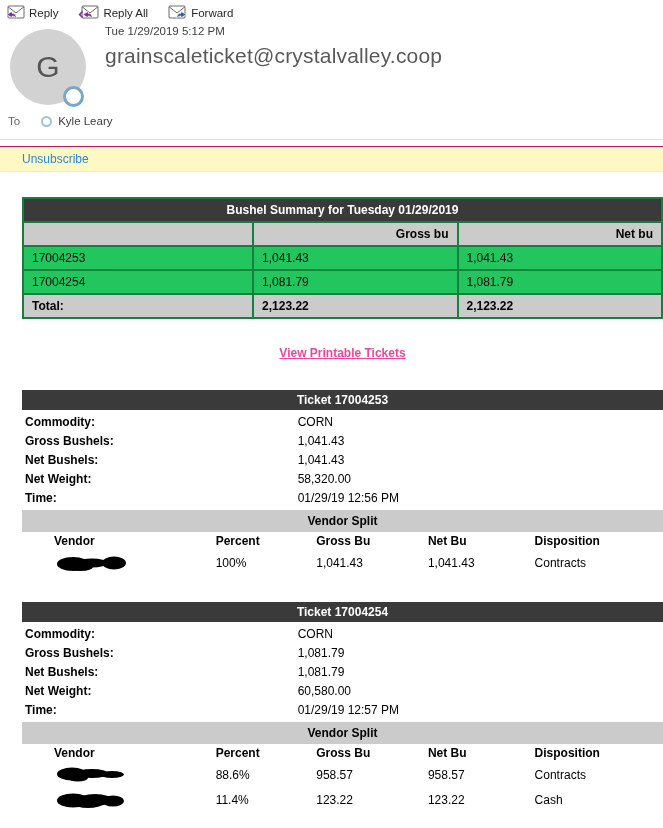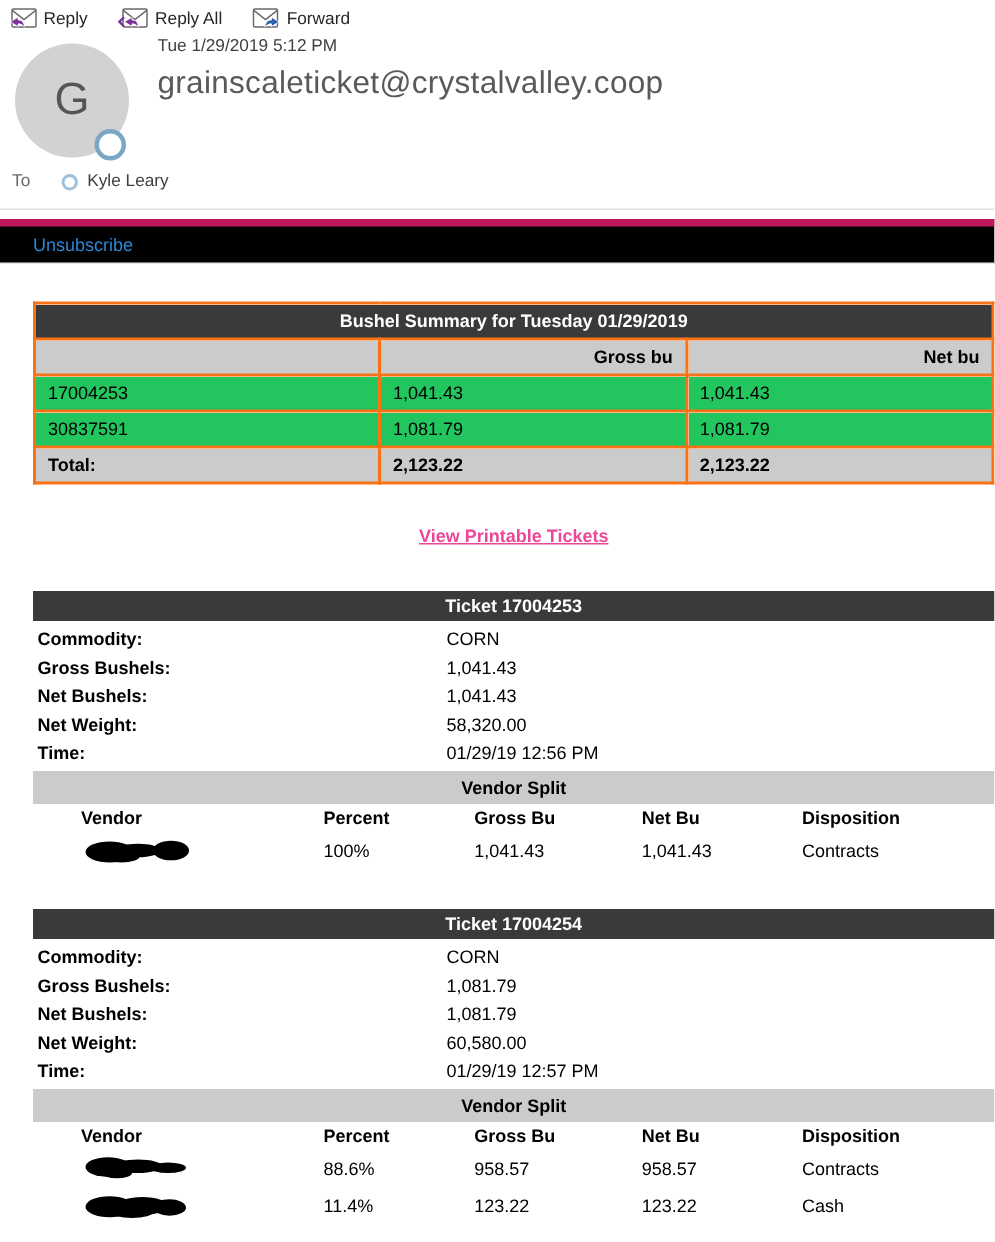--- a/index.html
+++ b/index.html
@@ -30,28 +30,28 @@
   .to-row{display:flex;align-items:center;font-size:11.5px;margin:9px 0 0 8px;height:14px;}
   .to-label{color:#666;}
   .presence-small{
     width:7px;height:7px;border-radius:50%;border:2px solid #9ec1dd;background:#fff;
     margin:0 6px 0 21px;box-sizing:content-box;
   }
   .recipient{color:#404040;}
   .sep{border-top:1px solid #e1e1e1;margin-top:11px;}
   
   .unsub{
-    margin-top:6px;background:#000000;border-top:5px solid #be185d;border-bottom:1px solid #e7e7e7;
+    margin-top:6px;background:#fef9c3;border-top:1px solid #be185d;border-bottom:1px solid #e7e7e7;
     padding:5px 12px 5px 22px;font-size:12px;
   }
   .unsub a{color:#2b88d8;text-decoration:none;cursor:pointer;}
   
   .content{padding-left:22px;font-size:12px;}
   table.summary{width:100%;border-collapse:collapse;margin-top:25px;font-size:12px;table-layout:fixed;}
-  table.summary td{border:2px solid #f97316;padding:4px 8px;overflow:hidden;white-space:nowrap;}
+  table.summary td{border:2px solid #15803d;padding:4px 8px;overflow:hidden;white-space:nowrap;}
   td.t-title{background:#3a3a3a;color:#fff;font-weight:700;text-align:center;padding:3px;}
   tr.t-head td{background:#cbcbcb;font-weight:700;text-align:right;}
   tr.t-row td{background:#22c55e;}
   tr.t-total td{background:#cbcbcb;font-weight:700;}
   .link-wrap{text-align:center;margin:27px 0 30px;}
   .link-wrap a{color:#ec4899;font-weight:700;text-decoration:underline;font-size:12px;cursor:pointer;}
   
   .ticket{margin-bottom:26px;}
   .bar-dark{background:#3a3a3a;color:#fff;font-weight:700;text-align:center;padding:3px;font-size:12px;}
   .details{padding:2px 0;}
@@ -142,21 +142,21 @@
             <td></td>
             <td>Gross bu</td>
             <td>Net bu</td>
           </tr>
           <tr class="t-row">
             <td>17004253</td>
             <td>1,041.43</td>
             <td>1,041.43</td>
           </tr>
           <tr class="t-row">
-            <td>30837591</td>
+            <td>17004254</td>
             <td>1,081.79</td>
             <td>1,081.79</td>
           </tr>
           <tr class="t-total">
             <td>Total:</td>
             <td>2,123.22</td>
             <td>2,123.22</td>
           </tr>
         </tbody>
     </table>

